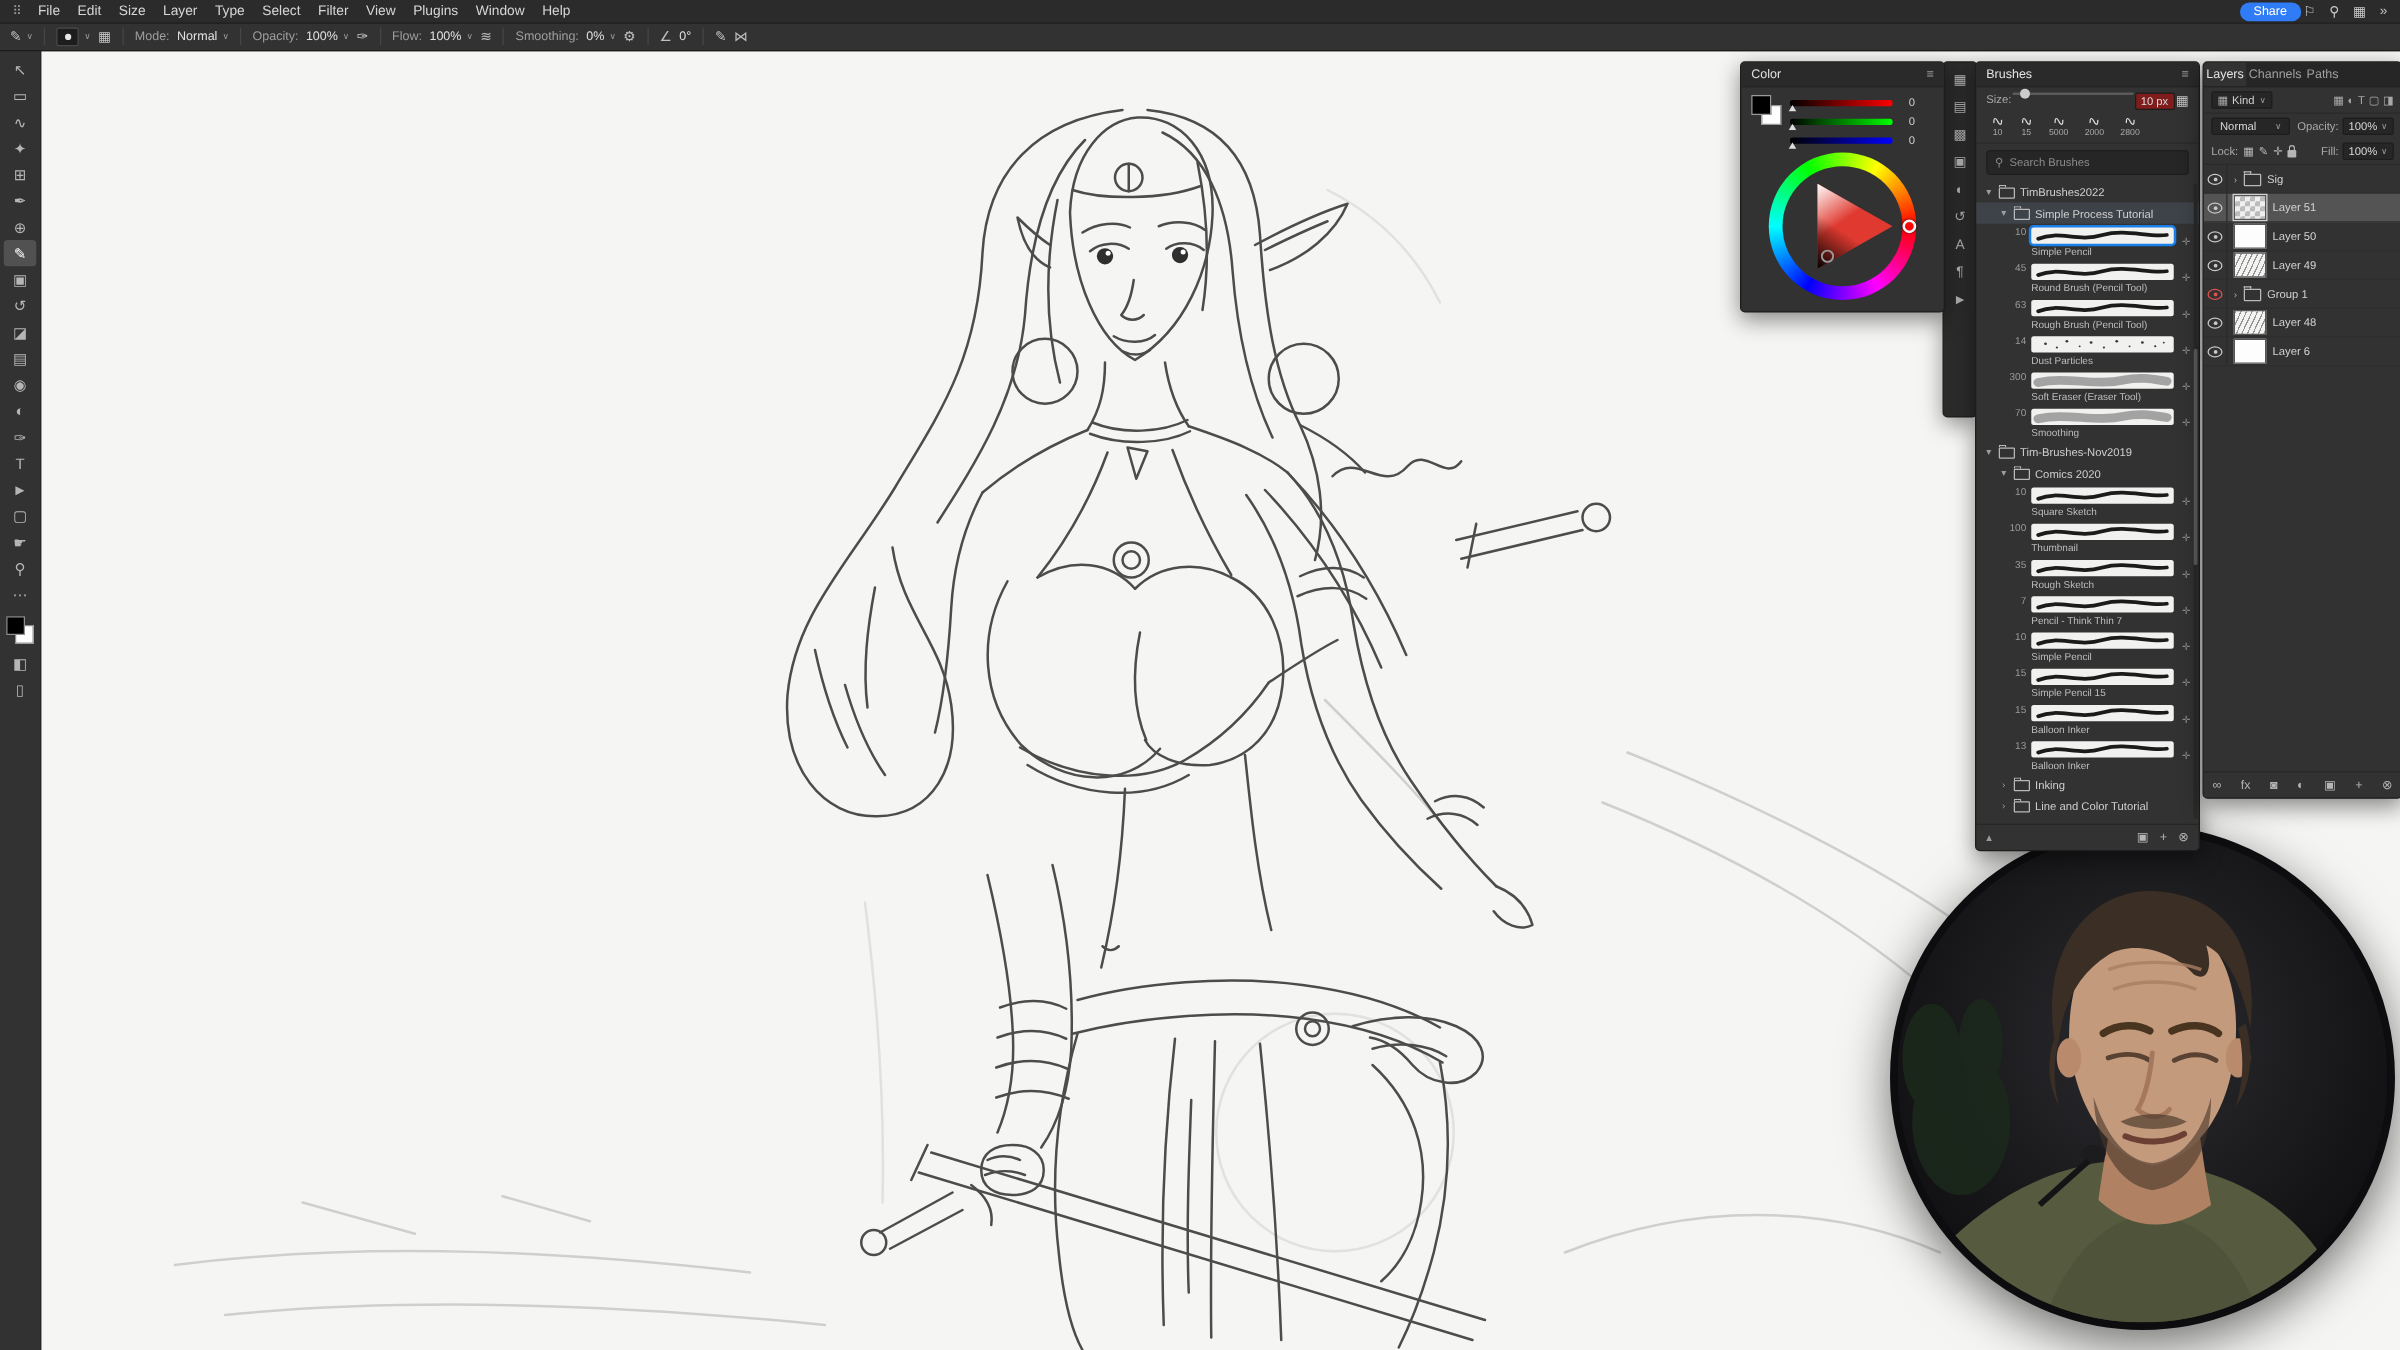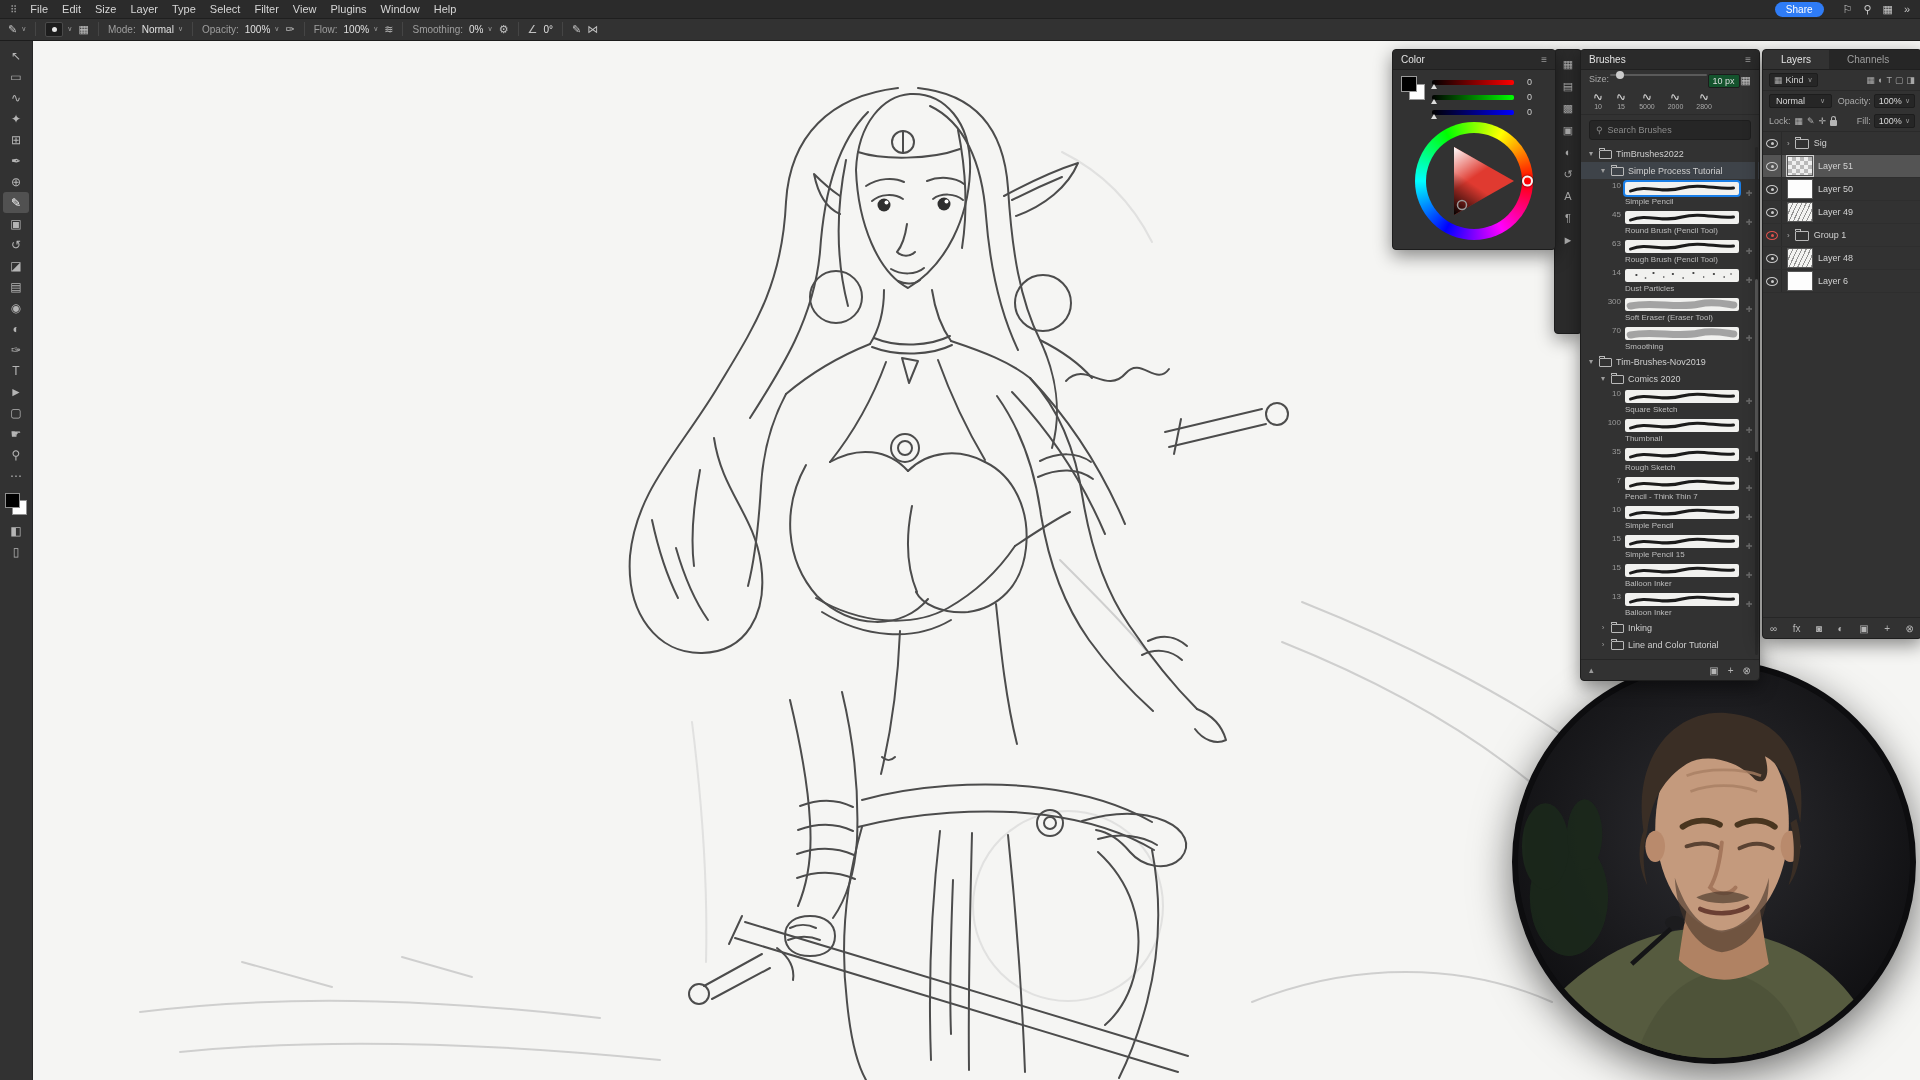--- a/index.html
+++ b/index.html
@@ -5,21 +5,21 @@
   html,body{margin:0;padding:0;width:1920px;height:1080px;overflow:hidden;background:#242424;
     font-family:"Liberation Sans",sans-serif;-webkit-user-select:none;user-select:none;}
   .screen{position:relative;width:1920px;height:1080px;}
 
   
   .menubar{position:absolute;left:0;top:0;right:0;height:18px;background:#2b2b2b;border-bottom:1px solid #1f1f1f;
     display:flex;align-items:center;padding:0 10px;z-index:40;}
   .app-grid{color:#9a9a9a;font-size:10px;margin-right:6px;}
   .menu-items{display:flex;align-items:center;}
   .menu-item{color:#d6d6d6;font-size:11px;padding:0 7px;}
-  .mb-right{margin-left:auto;display:flex;align-items:center;gap:19px;}
+  .mb-right{margin-left:auto;display:flex;align-items:center;gap:2px;}
   .share-btn{background:#2f7cf6;color:#fff;font-size:10px;line-height:13px;padding:1px 11px;border-radius:8px;}
   .mb-icon{color:#c4c4c4;font-size:11px;}
 
   
   .optionsbar{position:absolute;left:0;top:18px;right:0;height:22px;background:#323232;border-bottom:1px solid #1c1c1c;
     display:flex;align-items:center;gap:6px;padding:0 8px;z-index:39;color:#b8b8b8;font-size:10px;}
   .ob-sep{width:1px;height:14px;background:#454545;margin:0 3px;}
   .ob-label{color:#9f9f9f;}
   .ob-value{color:#e0e0e0;}
   .caret{font-size:7px;color:#9a9a9a;margin-left:1px;}
@@ -73,21 +73,21 @@
   
   .dock-strip{position:absolute;left:1554px;top:49px;width:26px;height:274px;background:#2b2b2b;border:1px solid #1d1d1d;
     border-radius:4px;display:flex;flex-direction:column;align-items:center;gap:11px;padding-top:9px;z-index:19;box-shadow:0 6px 18px rgba(0,0,0,.4);}
   .dock-icon{color:#b0b0b0;font-size:11px;line-height:1;}
 
   
   .brushes-panel{left:1580px;top:49px;width:178px;height:630px;display:flex;flex-direction:column;}
   .size-row{display:flex;gap:1px;padding:4px 8px 3px;font-size:9px;color:#a9a9a9;}
   .slider{flex:1;height:2px;background:#5a5a5a;position:relative;border-radius:1px;}
   .knob{position:absolute;left:6%;top:-3px;width:8px;height:8px;background:#ccc;border-radius:50%;}
-  .size-box{background:#14532d;border:1px solid #1c1c1c;border-radius:2px;padding:1px 4px;font-size:9px;color:#ddd;}
+  .size-box{background:#7f1d1d;border:1px solid #1c1c1c;border-radius:2px;padding:1px 4px;font-size:9px;color:#ddd;}
   .recent-row{display:flex;gap:13px;padding:1px 12px 4px;border-bottom:1px solid #2a2a2a;}
   .recent-item{display:flex;flex-direction:column;align-items:center;color:#a8a8a8;font-size:7px;gap:1px;}
   .recent-glyph{font-size:12px;color:#dcdcdc;transform:rotate(-14deg);line-height:10px;}
   .search-row{margin:5px 8px 3px;background:#262626;border:1px solid #1e1e1e;border-radius:3px;height:18px;
     display:flex;align-items:center;gap:5px;padding:0 6px;font-size:9px;color:#8b8b8b;}
   .brush-list{flex:1;overflow:hidden;position:relative;padding-top:2px;}
   .b-row{display:flex;align-items:center;gap:4px;color:#cfcfcf;font-size:9px;height:17px;padding-right:4px;}
   .b-row[data-level="0"]{padding-left:6px;}
   .b-row[data-level="1"]{padding-left:18px;}
   .b-row[data-level="2"]{padding-left:24px;}
@@ -109,21 +109,21 @@
   .b-row[data-style="dots"] .g-stroke{display:none;}
   .b-row[data-style="dots"] .g-dots{display:block;}
   .scrollbar{position:absolute;right:1px;top:4px;bottom:4px;width:3px;background:#2a2a2a;border-radius:2px;}
   .scroll-thumb{position:absolute;top:26%;height:34%;width:3px;background:#5c5c5c;border-radius:2px;}
   .bp-bottom{height:20px;border-top:1px solid #262626;display:flex;align-items:center;gap:9px;padding:0 8px;color:#b0b0b0;font-size:10px;}
   .bp-collapse{margin-right:auto;color:#9a9a9a;font-size:9px;}
 
   
   .layers-panel{left:1762px;top:49px;width:158px;height:588px;display:flex;flex-direction:column;}
   .lp-tabs{display:flex;background:#262626;border-radius:4px 4px 0 0;border-bottom:1px solid #1f1f1f;height:19px;font-size:10px;}
-  .lp-tab{padding:0 18px;display:flex;align-items:center;color:#9f9f9f;}
+  .lp-tab{padding:0 2px;display:flex;align-items:center;color:#9f9f9f;}
   .lp-tab[data-active="true"]{background:#323232;color:#e3e3e3;border-radius:4px 0 0 0;}
   .filter-row{display:flex;align-items:center;gap:3px;padding:3px 6px;font-size:9px;border-bottom:1px solid #2a2a2a;}
   .kind-box{display:flex;align-items:center;gap:3px;background:#262626;border:1px solid #1d1d1d;border-radius:2px;padding:1px 4px;color:#d0d0d0;}
   .f-ic{font-size:9px;color:#a8a8a8;}
   .blend-row,.lock-row{display:flex;align-items:center;gap:4px;padding:3px 6px;font-size:9px;color:#a9a9a9;}
   .blend-box{background:#262626;border:1px solid #1d1d1d;border-radius:2px;padding:1px 6px;color:#d8d8d8;display:flex;align-items:center;gap:14px;}
   .chip{background:#262626;border:1px solid #1d1d1d;border-radius:2px;padding:1px 4px;color:#d8d8d8;display:flex;align-items:center;gap:2px;}
   .ml-auto{margin-left:auto;display:flex;align-items:center;gap:3px;}
   .lock-ic{font-size:9px;color:#b5b5b5;}
   .lock-css{display:inline-block;width:7px;height:6px;background:#b5b5b5;border-radius:1px;position:relative;margin-top:3px;}

